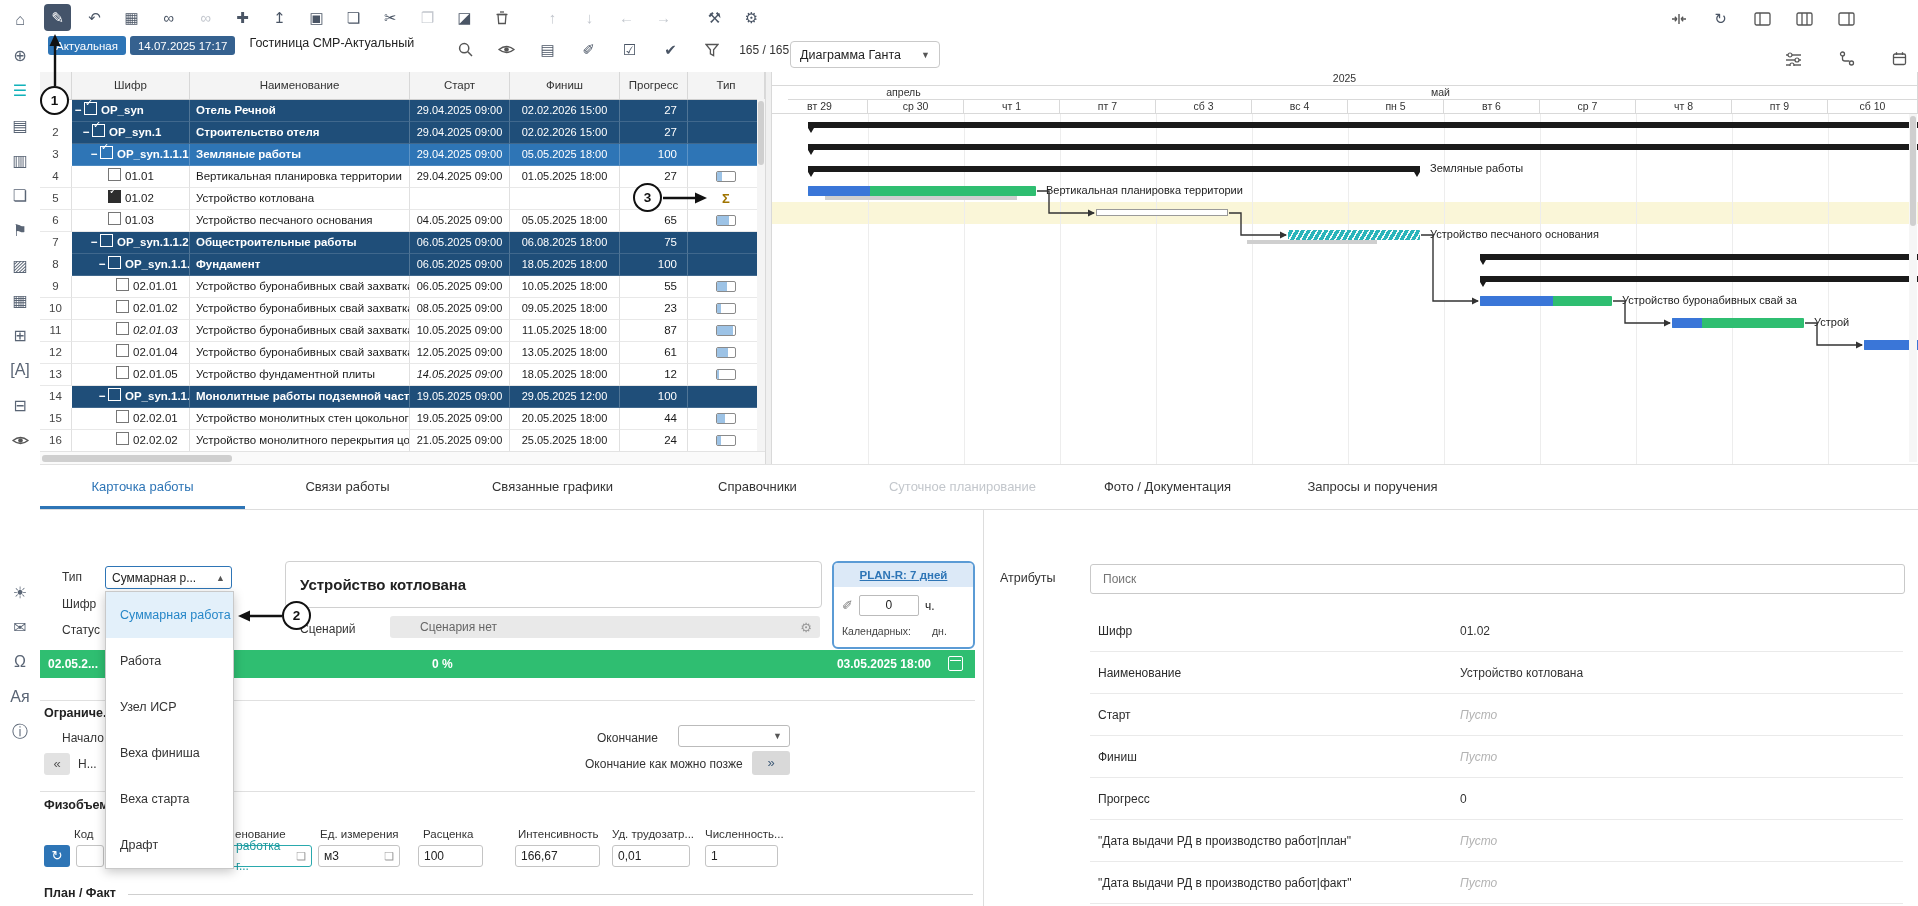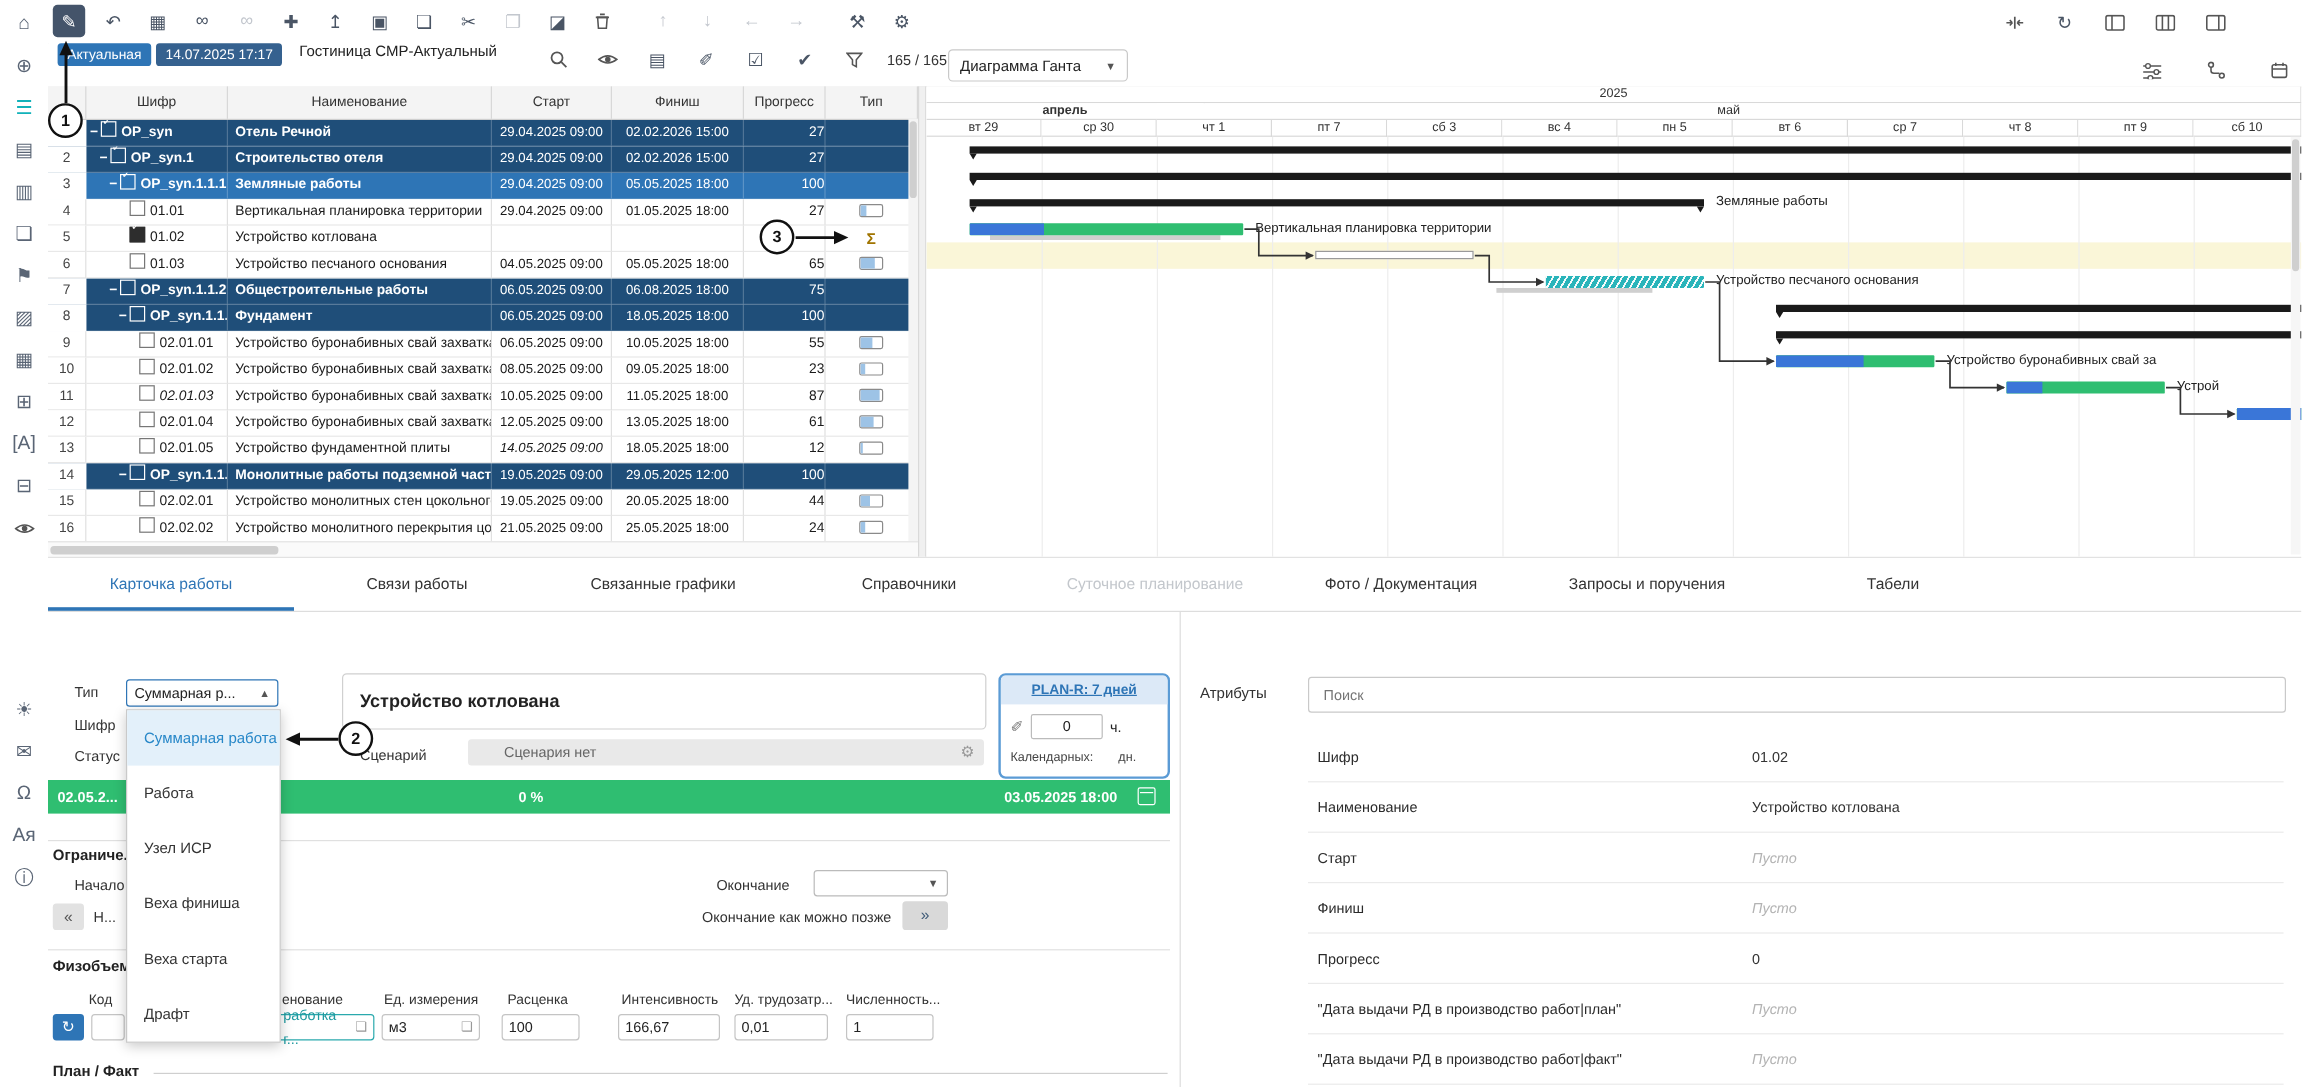--- a/index.html
+++ b/index.html
@@ -36,21 +36,21 @@
   #table-panel{position:absolute;left:40px;top:72px;width:725px;height:392px;background:#fff}
   #t-head{display:flex;height:27px;background:#f4f4f4;border-bottom:1px solid #cfcfcf}
   .th{box-sizing:border-box;border-right:1px solid #d8d8d8;font-size:11.5px;color:#333;text-align:center;line-height:26px;
       overflow:hidden;white-space:nowrap}
   #t-rows{height:352px;overflow:hidden}
   .trow{display:flex;height:22px;line-height:21px;background:#fff;color:#1a1a1a}
   .tc{box-sizing:border-box;border-right:1px solid #e0e0e0;border-bottom:1px solid #e8e8e8;overflow:hidden;white-space:nowrap;font-size:11.5px}
   .tc0{background:#fff;color:#444;text-align:center}
   .tc2{padding-left:6px}
   .tcd{text-align:center;font-size:11px}
-  .tcp{text-align:right;}
+  .tcp{text-align:right;padding-right:10px}
   .tct{text-align:center}
   .trow.sum{background:#1f4e79;color:#fff}
   .trow.sel{background:#2e75b6;color:#fff}
   .trow.sum .tc,.trow.sel .tc{border-right-color:rgba(255,255,255,.22);border-bottom-color:rgba(255,255,255,.15)}
   .trow.sum .code,.trow.sum .tc2,.trow.sel .code,.trow.sel .tc2{font-weight:bold}
   .exp{display:inline-block;width:9px;font-weight:bold}
   .cb{display:inline-block;width:11px;height:11px;border:1px solid #767676;background:#fff;vertical-align:-1px;position:relative;margin-right:4px}
   .cb.on::after{content:"✓";position:absolute;left:0;top:-6px;font-size:10px;color:#222;line-height:11px}
   .trow.sum .cb,.trow.sel .cb{border-color:#fff;background:transparent}
   .trow.sum .cb.on::after,.trow.sel .cb.on::after{color:#fff}
@@ -480,21 +480,21 @@
     <div id="t-hscroll">
         <div id="t-hthumb"></div>
       </div>
   </div>
 
   <div id="splitter"></div>
 
   <div id="gantt-panel">
     <div id="g-head">
         <div class="gh" style="left: 0px; top: 0px; width: 1146px; height: 14px; line-height: 13px;">2025</div>
-        <div class="gh" style="left: 0px; top: 14px; width: 232px; height: 14px; line-height: 13px; font-weight: bold;">апрель</div>
+        <div class="gh" style="left: 16px; top: 14px; width: 232px; height: 14px; line-height: 13px;">апрель</div>
         <div class="gh" style="left: 192px; top: 14px; width: 954px; height: 14px; line-height: 13px;">май</div>
         <div class="gh" style="left: 0px; top: 28px; width: 96px; height: 14px; line-height: 13px;">вт 29</div>
         <div class="gh" style="left: 96px; top: 28px; width: 96px; height: 14px; line-height: 13px;">ср 30</div>
         <div class="gh" style="left: 192px; top: 28px; width: 96px; height: 14px; line-height: 13px;">чт 1</div>
         <div class="gh" style="left: 288px; top: 28px; width: 96px; height: 14px; line-height: 13px;">пт 7</div>
         <div class="gh" style="left: 384px; top: 28px; width: 96px; height: 14px; line-height: 13px;">сб 3</div>
         <div class="gh" style="left: 480px; top: 28px; width: 96px; height: 14px; line-height: 13px;">вс 4</div>
         <div class="gh" style="left: 576px; top: 28px; width: 96px; height: 14px; line-height: 13px;">пн 5</div>
         <div class="gh" style="left: 672px; top: 28px; width: 96px; height: 14px; line-height: 13px;">вт 6</div>
         <div class="gh" style="left: 768px; top: 28px; width: 96px; height: 14px; line-height: 13px;">ср 7</div>
@@ -560,21 +560,20 @@
   </div>
 
   <div id="tabs">
       <div class="tab active">Карточка работы</div>
       <div class="tab">Связи работы</div>
       <div class="tab">Связанные графики</div>
       <div class="tab">Справочники</div>
       <div class="tab disabled">Суточное планирование</div>
       <div class="tab">Фото / Документация</div>
       <div class="tab">Запросы и поручения</div>
-      <div class="tab">Табели</div>
     </div>
 
   <div id="card">
     <span class="lbl" style="left:22px;top:60px">Тип</span>
     <div id="type-select">
       <span>Суммарная р...</span>
       <span class="caret2">▲</span>
     </div>
     <span class="lbl" style="left:22px;top:87px">Шифр</span>
     <span class="lbl" style="left:22px;top:113px">Статус</span>

